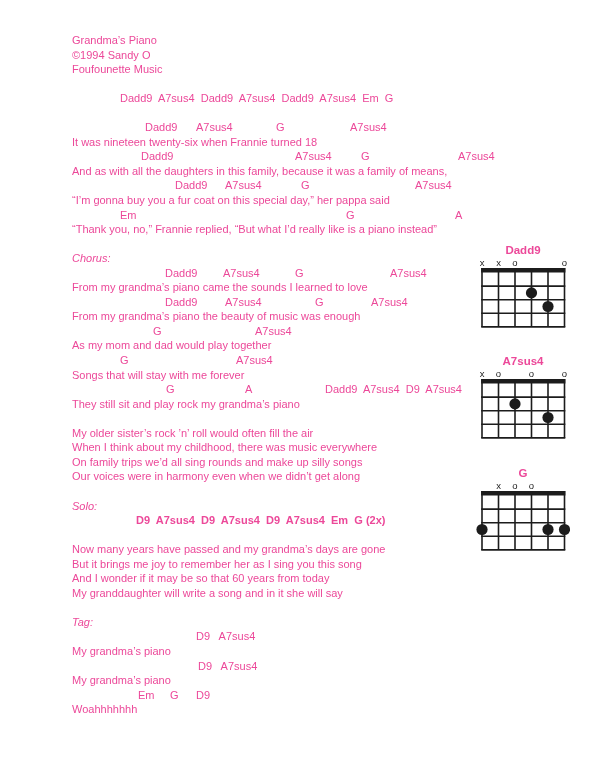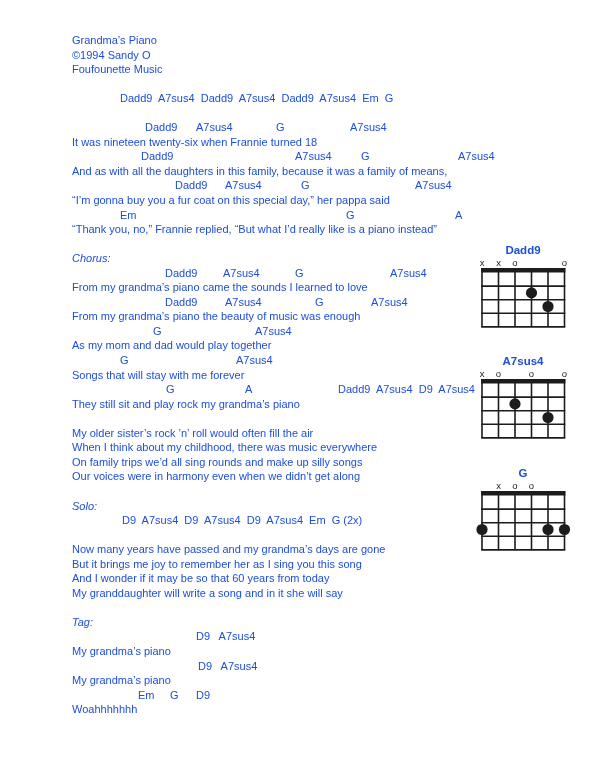--- a/index.html
+++ b/index.html
@@ -1,21 +1,21 @@
 <!DOCTYPE html>
 <html><head>
 <meta charset="utf-8">
 <title>Document</title>
 <style>
   html,body{margin:0;padding:0;background:#ffffff;}
   .page{
     position:relative;
     width:600px;height:777px;
     background:#ffffff;
-    color:#1d4ed8;
+    color:#ec4899;
     font-family:"Liberation Sans", sans-serif;
     overflow:hidden;
   }
   #song{position:absolute;top:33px;left:0;right:0;}
   .line{
     position:relative;
     height:14.55px;line-height:14.55px;
     font-size:11px;
     padding-left:72px;
     white-space:pre;
@@ -51,30 +51,30 @@
       <div class="line blank"></div>
       <div class="line label">Chorus:</div>
       <div class="line chord"><span class="chord-seg" style="left: 117px;">Dadd9</span><span class="chord-seg" style="left: 175px;">A7sus4</span><span class="chord-seg" style="left: 247px;">G</span><span class="chord-seg" style="left: 342px;">A7sus4</span></div>
       <div class="line lyric">From my grandma’s piano came the sounds I learned to love</div>
       <div class="line chord"><span class="chord-seg" style="left: 117px;">Dadd9</span><span class="chord-seg" style="left: 177px;">A7sus4</span><span class="chord-seg" style="left: 267px;">G</span><span class="chord-seg" style="left: 323px;">A7sus4</span></div>
       <div class="line lyric">From my grandma’s piano the beauty of music was enough</div>
       <div class="line chord"><span class="chord-seg" style="left: 105px;">G</span><span class="chord-seg" style="left: 207px;">A7sus4</span></div>
       <div class="line lyric">As my mom and dad would play together</div>
       <div class="line chord"><span class="chord-seg" style="left: 72px;">G</span><span class="chord-seg" style="left: 188px;">A7sus4</span></div>
       <div class="line lyric">Songs that will stay with me forever</div>
-      <div class="line chord"><span class="chord-seg" style="left: 118px;">G</span><span class="chord-seg" style="left: 197px;">A</span><span class="chord-seg" style="left: 290px; text-align: center;">Dadd9  A7sus4  D9  A7sus4</span></div>
+      <div class="line chord"><span class="chord-seg" style="left: 118px;">G</span><span class="chord-seg" style="left: 197px;">A</span><span class="chord-seg" style="left: 277px; text-align: center;">Dadd9  A7sus4  D9  A7sus4</span></div>
       <div class="line lyric">They still sit and play rock my grandma’s piano</div>
       <div class="line blank"></div>
       <div class="line lyric">My older sister’s rock ’n’ roll would often fill the air</div>
       <div class="line lyric">When I think about my childhood, there was music everywhere</div>
       <div class="line lyric">On family trips we’d all sing rounds and make up silly songs</div>
       <div class="line lyric">Our voices were in harmony even when we didn’t get along</div>
       <div class="line blank"></div>
       <div class="line label">Solo:</div>
-      <div class="line chord"><span class="chord-seg" style="left: 74px;">D9  A7sus4  D9  A7sus4  D9  A7sus4  Em  G (2x)</span></div>
+      <div class="line chord"><span class="chord-seg" style="left: 88px; font-weight: bold;">D9  A7sus4  D9  A7sus4  D9  A7sus4  Em  G (2x)</span></div>
       <div class="line blank"></div>
       <div class="line lyric">Now many years have passed and my grandma’s days are gone</div>
       <div class="line lyric">But it brings me joy to remember her as I sing you this song</div>
       <div class="line lyric">And I wonder if it may be so that 60 years from today</div>
       <div class="line lyric">My granddaughter will write a song and in it she will say</div>
       <div class="line blank"></div>
       <div class="line label">Tag:</div>
       <div class="line chord"><span class="chord-seg" style="left: 148px;">D9   A7sus4</span></div>
       <div class="line lyric">My grandma’s piano</div>
       <div class="line chord"><span class="chord-seg" style="left: 150px;">D9   A7sus4</span></div>

